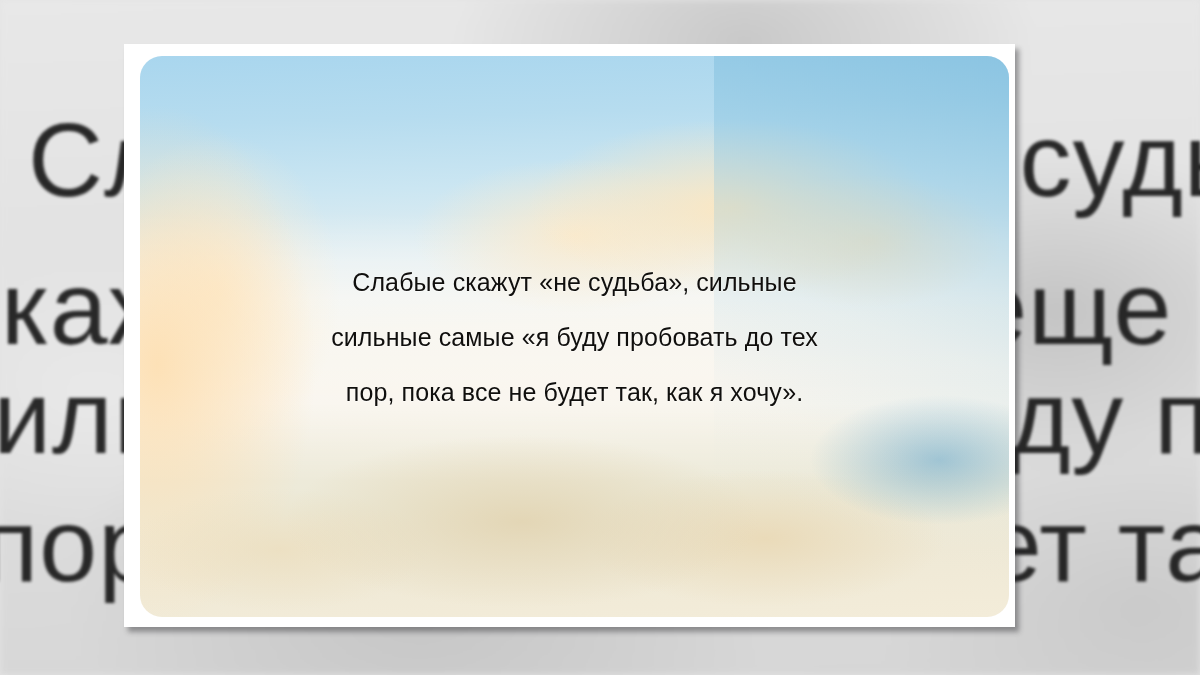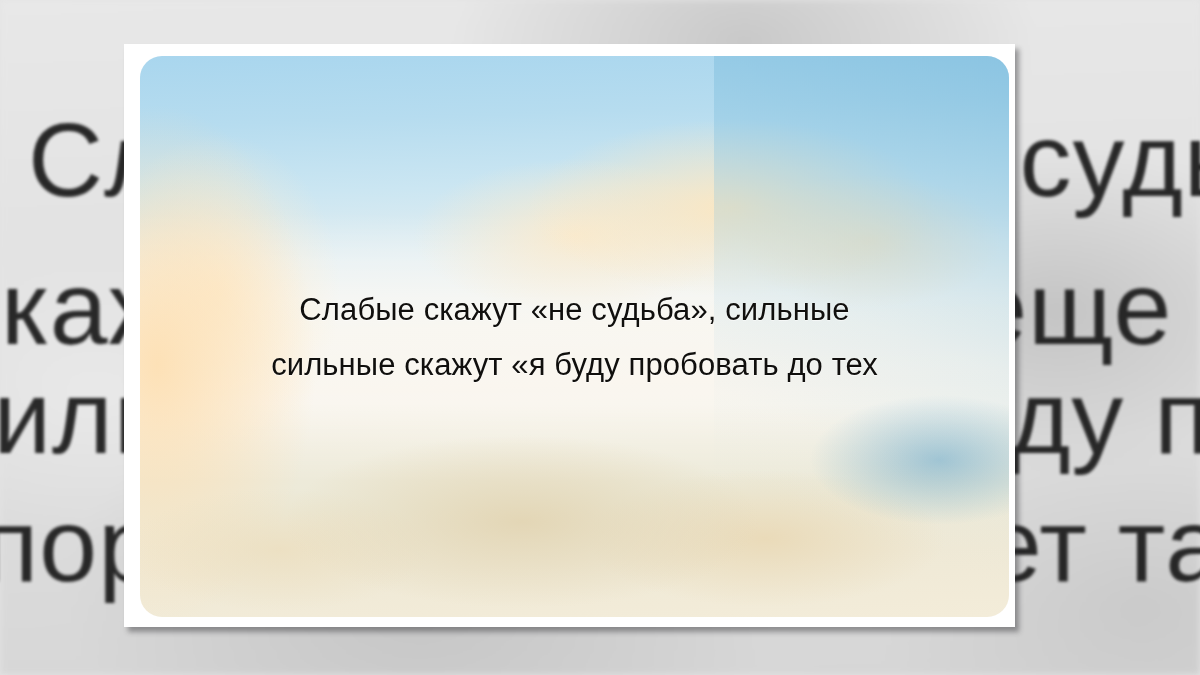--- a/index.html
+++ b/index.html
@@ -131,21 +131,21 @@
     left: 0;
     right: 0;
     top: 50%;
     transform: translateY(-50%);
     z-index: 3;
     text-align: center;
     padding: 0 34px;
     box-sizing: border-box;
     color: #100f0d;
     font-family: "Liberation Sans", "DejaVu Sans", sans-serif;
-    font-size: 31px;
+    font-size: 25px;
     line-height: 55px;
     font-weight: 400;
     letter-spacing: 0.1px;
     text-shadow:
       0 1px 1px rgba(255,255,255,0.55),
       0 0 2px rgba(255,255,255,0.40);
   }
   .quote .qline {
     display: block;
     white-space: nowrap;
@@ -163,19 +163,20 @@
     <span class="ln ln2">скажут «я попробую еще раз», а самые</span>
     <span class="ln ln3">сильные скажут «я буду пробовать до тех</span>
     <span class="ln ln4">пор, пока все не будет так, как я хочу».</span>
   </div>
 
   <div class="card">
     <div class="photo">
 
       <div class="quote">
         <span class="qline">Слабые скажут «не судьба», сильные</span>
-        <span class="qline">сильные скажут «я буду пробовать до тех</span>
+        <span class="qline">сильные самые «я буду пробовать до тех</span>
+        <span class="qline">пор, пока все не будет так, как я хочу».</span>
       </div>
 
     </div>
   </div>
 
 </div>
 
 </body></html>

